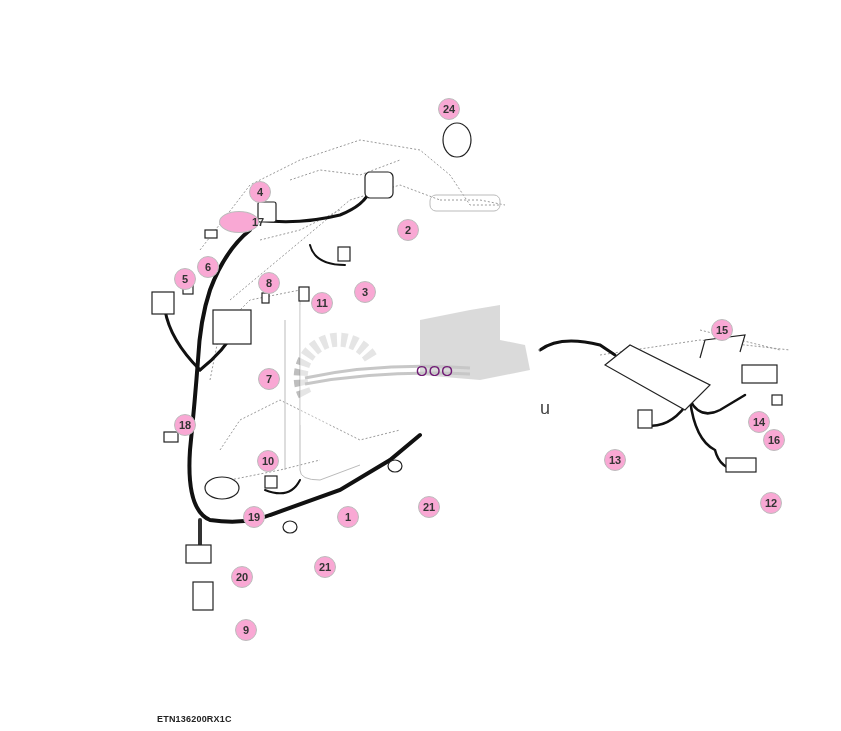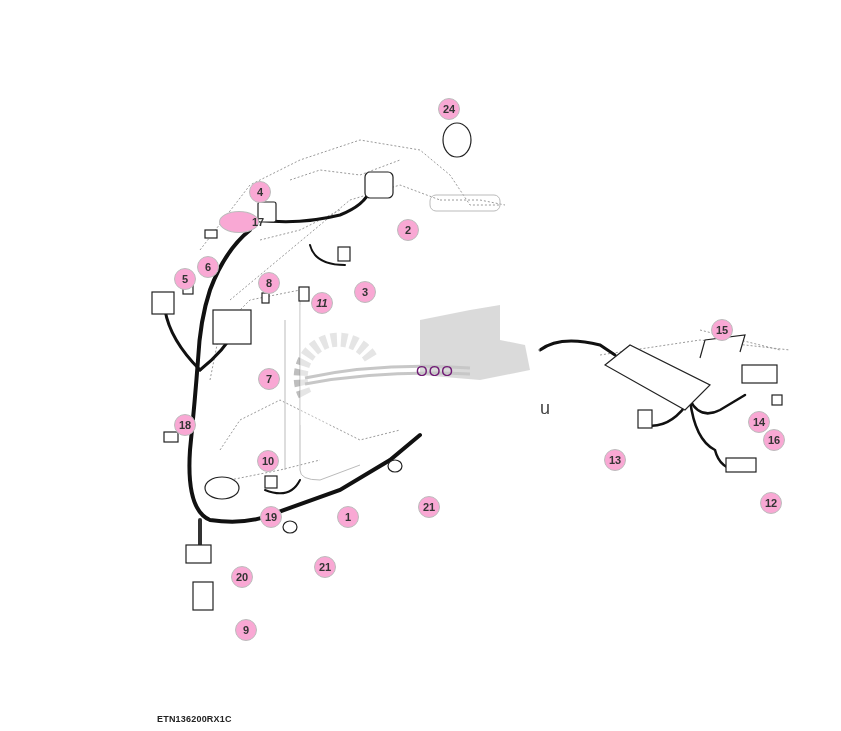--- a/index.html
+++ b/index.html
@@ -89,30 +89,30 @@
 
   <div id="callouts">
       <div class="callout" style="left: 438px; top: 98px;">24</div>
       <div class="callout" style="left: 249px; top: 181px;">4</div>
       <div class="callout" style="left: 219px; top: 211px; padding-left: 38px;">17</div>
       <div class="callout" style="left: 397px; top: 219px;">2</div>
       <div class="callout" style="left: 197px; top: 256px;">6</div>
       <div class="callout" style="left: 174px; top: 268px;">5</div>
       <div class="callout" style="left: 258px; top: 272px;">8</div>
       <div class="callout" style="left: 354px; top: 281px;">3</div>
-      <div class="callout" style="left: 311px; top: 292px; font-style: italic;">11</div>
+      <div class="callout" style="left: 311px; top: 292px;">11</div>
       <div class="callout" style="left: 258px; top: 368px;">7</div>
       <div class="callout" style="left: 711px; top: 319px;">15</div>
       <div class="callout" style="left: 748px; top: 411px;">14</div>
       <div class="callout" style="left: 763px; top: 429px;">16</div>
       <div class="callout" style="left: 604px; top: 449px;">13</div>
       <div class="callout" style="left: 760px; top: 492px;">12</div>
       <div class="callout" style="left: 174px; top: 414px;">18</div>
       <div class="callout" style="left: 257px; top: 450px;">10</div>
-      <div class="callout" style="left: 243px; top: 506px; margin-left: 17px;">19</div>
+      <div class="callout" style="left: 243px; top: 506px;">19</div>
       <div class="callout" style="left: 337px; top: 506px;">1</div>
       <div class="callout" style="left: 418px; top: 496px;">21</div>
       <div class="callout" style="left: 314px; top: 556px;">21</div>
       <div class="callout" style="left: 231px; top: 566px;">20</div>
       <div class="callout" style="left: 235px; top: 619px;">9</div>
     </div>
 
   <div class="figure-id">ETN136200RX1C</div>
 </div>
 

